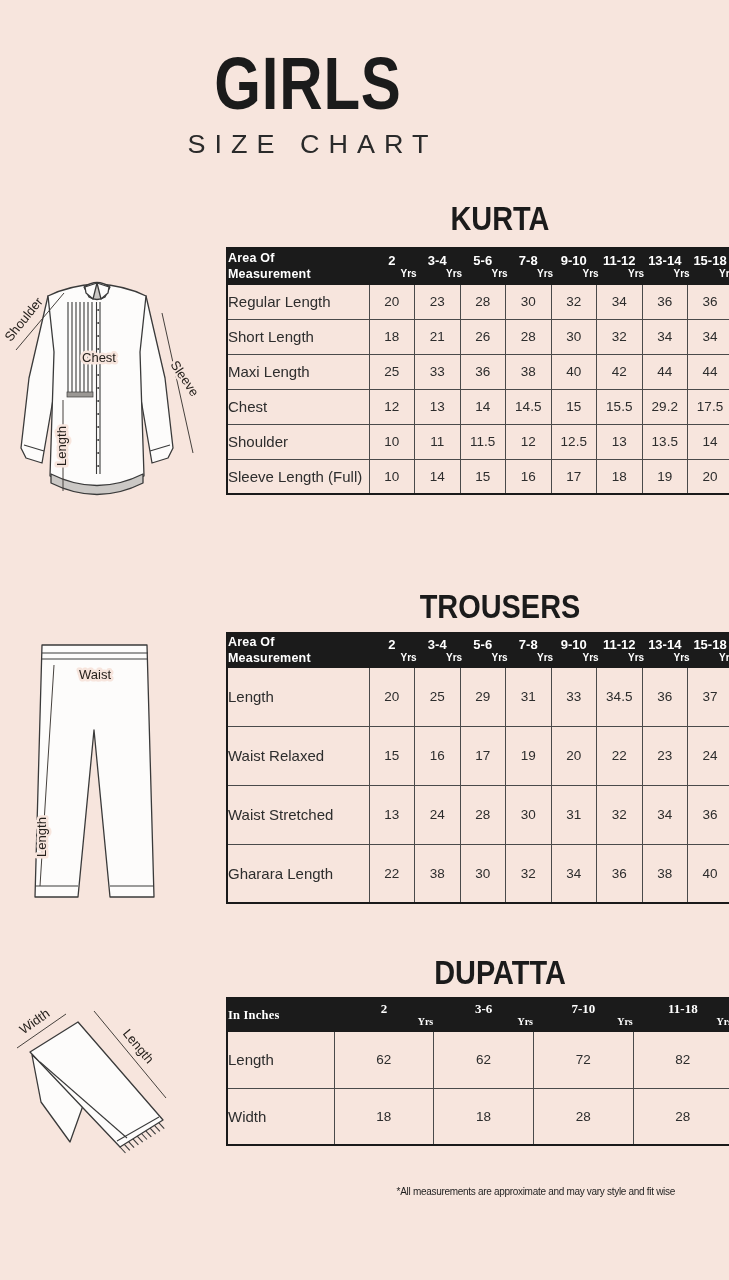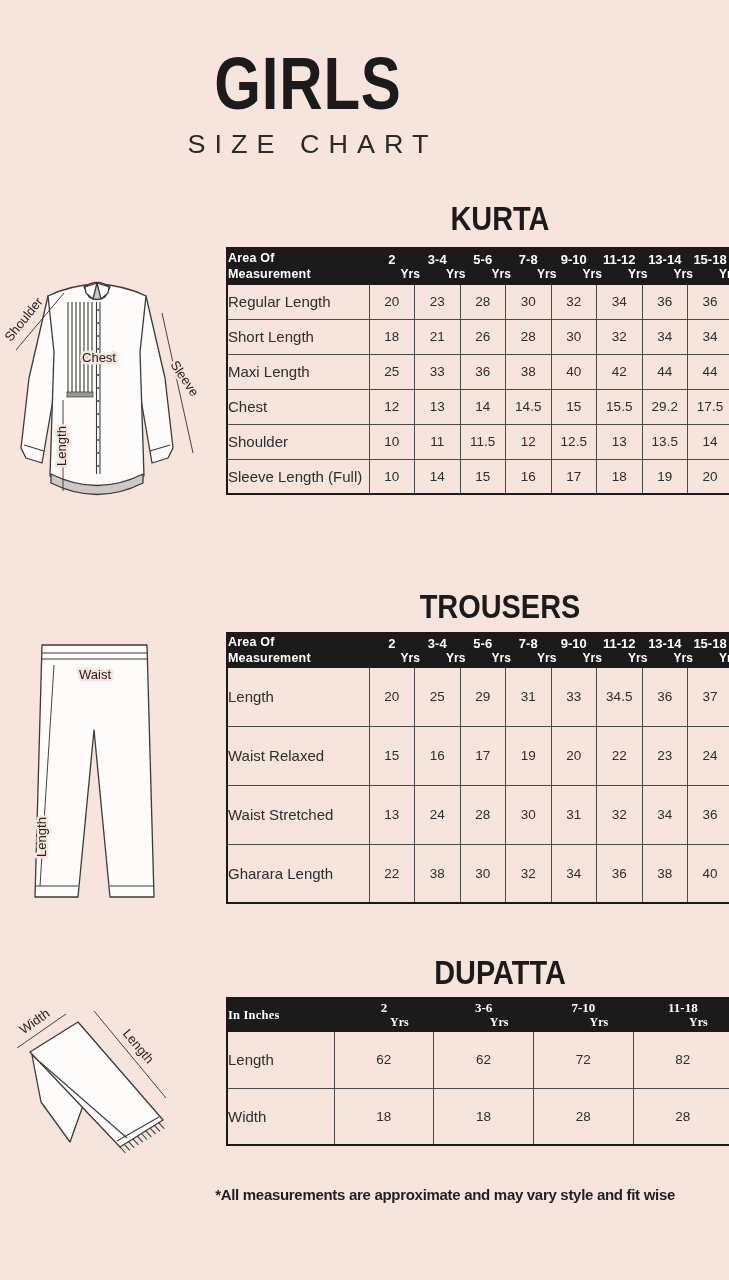--- a/index.html
+++ b/index.html
@@ -28,21 +28,21 @@
   .table-wrap{position:absolute;left:203px;width:506px;padding-left:23px;}
   .t-kurta{top:247px;} .t-trousers{top:632px;} .t-dupatta{top:997px;}
   .size-table{width:100%;border-collapse:collapse;table-layout:fixed;
               border:2px solid var(--frame);}
   .size-table th,.size-table td{border:1px solid var(--grid);padding:0;}
   .size-table thead th{background:var(--header-bg);color:var(--header-text);
                        border:1px solid var(--header-bg);}
   .corner-cell{text-align:left;padding-left:11px;font-size:12.5px;font-weight:bold;
                line-height:1.3;letter-spacing:0.2px;}
   .size-table th .age{font-size:13px;font-weight:bold;line-height:1.1;text-align:center;}
-  .size-table th .unit{font-size:12px;font-weight:bold;line-height:1;text-align:center;margin-top:1px;margin-left:31px;}
+  .size-table th .unit{font-size:10px;font-weight:bold;line-height:1;text-align:right;margin-top:1px;margin-left:31px;}
   .row-label{text-align:left;padding-left:12px;font-size:15px;color:var(--text);}
   .val{text-align:center;font-size:13.5px;color:var(--text);}
   .cols8 col.label-col{width:142px;} .cols8 col.size-col{width:45.5px;}
   .cols4 col.label-col{width:107px;} .cols4 col.size-col{width:99.75px;}
   .t-kurta thead tr{height:36px;}   .t-kurta tbody tr{height:35px;}
   .t-trousers thead tr{height:34px;}.t-trousers tbody tr{height:59px;}
   .t-dupatta thead tr{height:33px;font-family:Liberation Serif, serif;} .t-dupatta tbody tr{height:57px;}
 
   
   .illus{position:absolute;}
@@ -51,21 +51,21 @@
   .garment .shade{fill:var(--shade);}
   .garment line{stroke:var(--line);stroke-width:1.1;}
   .thin{stroke:#5a554f;stroke-width:0.7;}
   .shade2{fill:#9b9894;stroke:var(--line);stroke-width:0.7;}
   .measure line{stroke:#46413d;stroke-width:1;fill:none;}
   .svglabel{font-family:"Liberation Sans","DejaVu Sans",sans-serif;font-size:13px;
             fill:#26211d;text-anchor:middle;paint-order:stroke;
             stroke:var(--background);stroke-width:5px;stroke-linejoin:round;}
 
   
-  .footnote{position:absolute;top:1186px;right:54px;font-size:15px;font-weight:700;
+  .footnote{position:absolute;top:1186px;right:54px;font-size:10px;font-weight:400;
             letter-spacing:-0.3px;color:#1f1f1f;}
 </style>
 </head>
 <body>
 
 <div class="page">
 
   <header class="title-block">
     <div class="title-main">GIRLS</div>
     <div class="title-sub">SIZE CHART</div>

